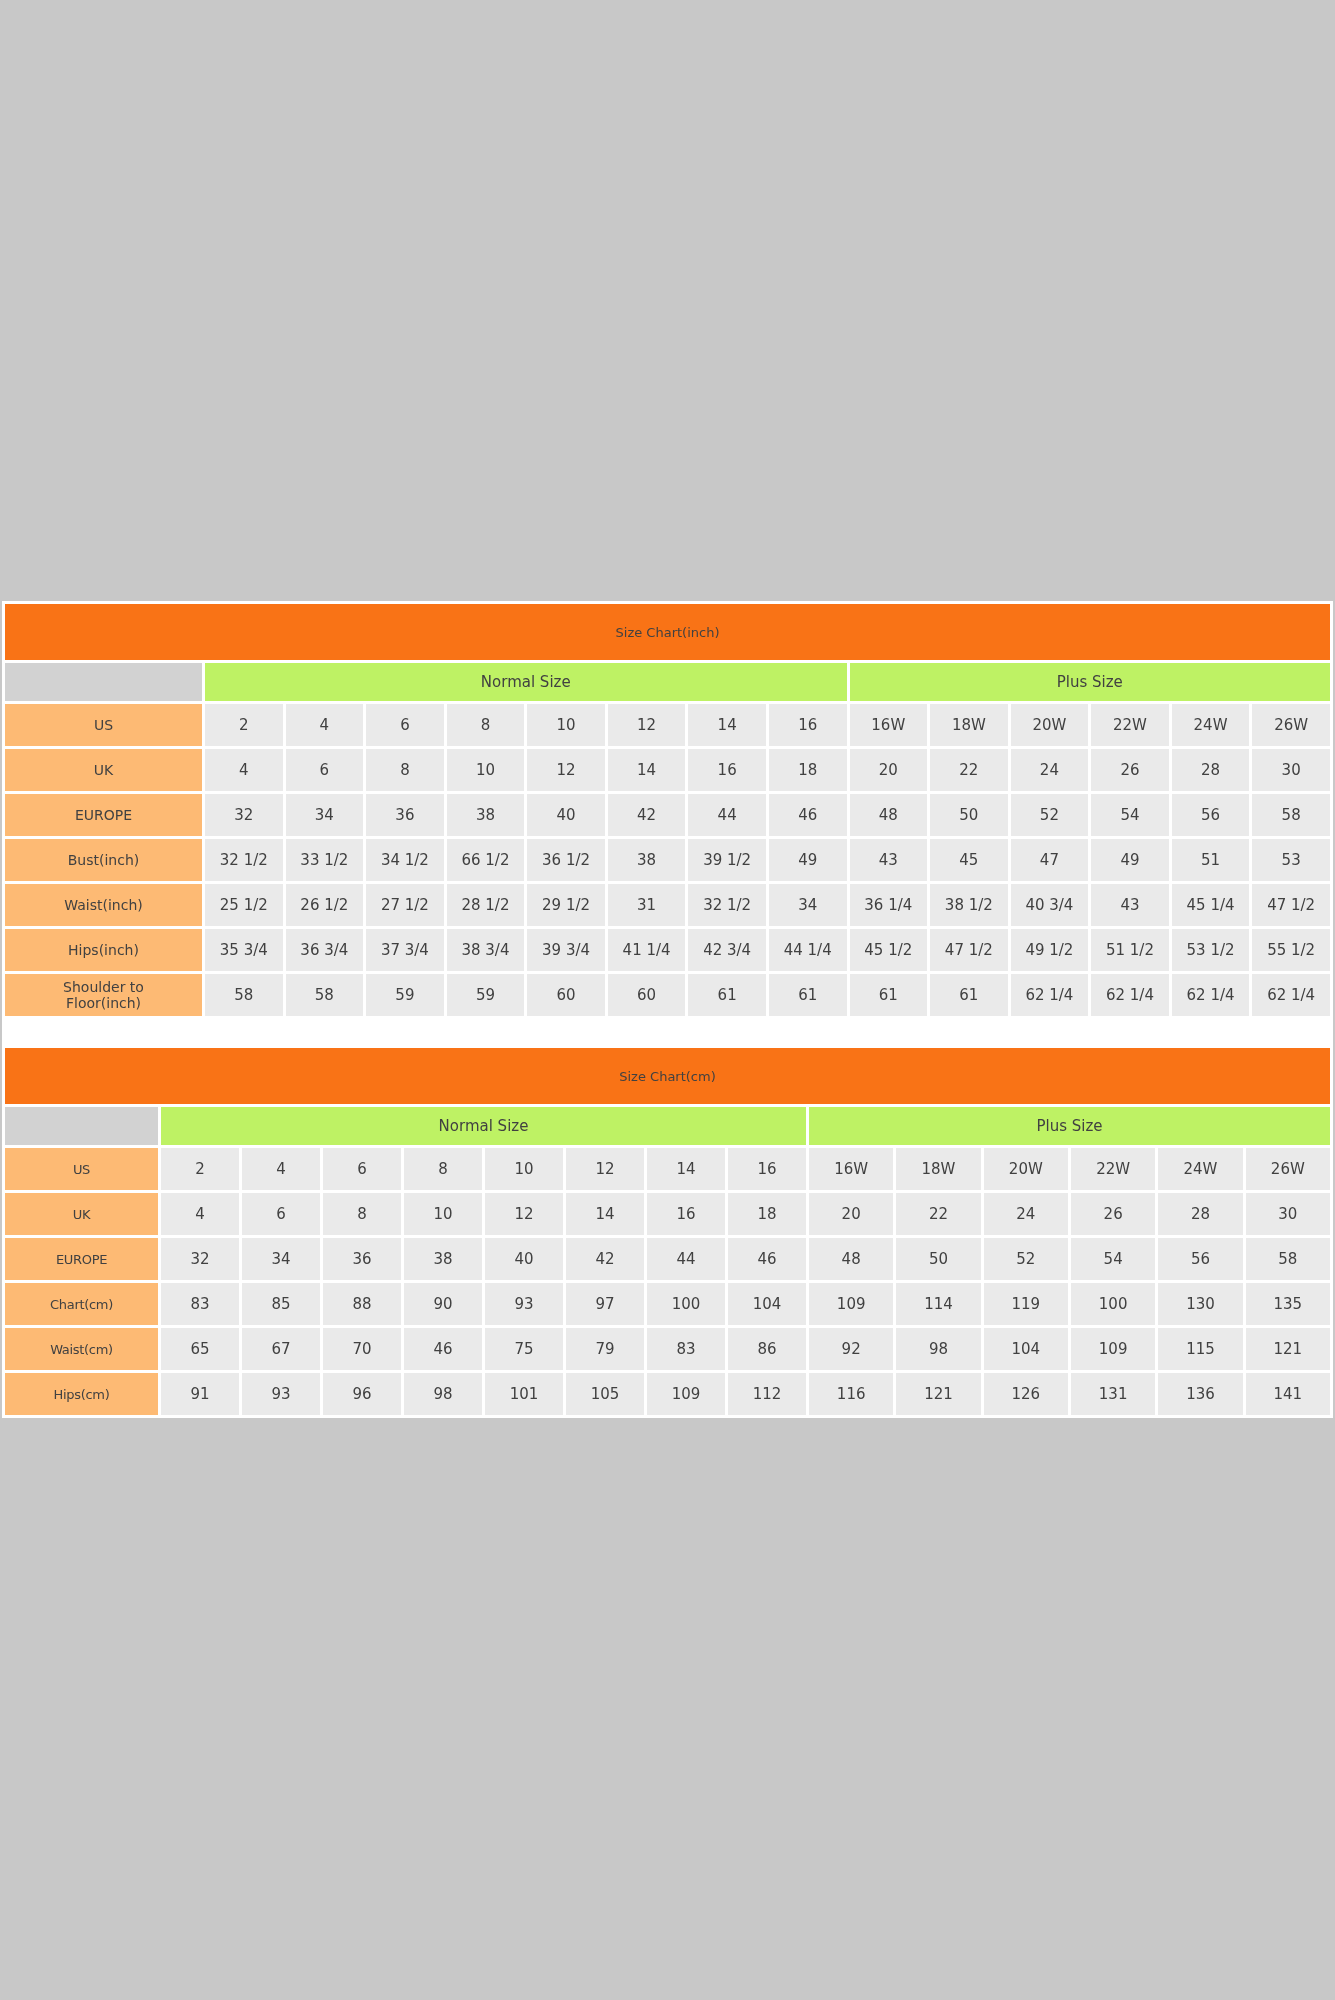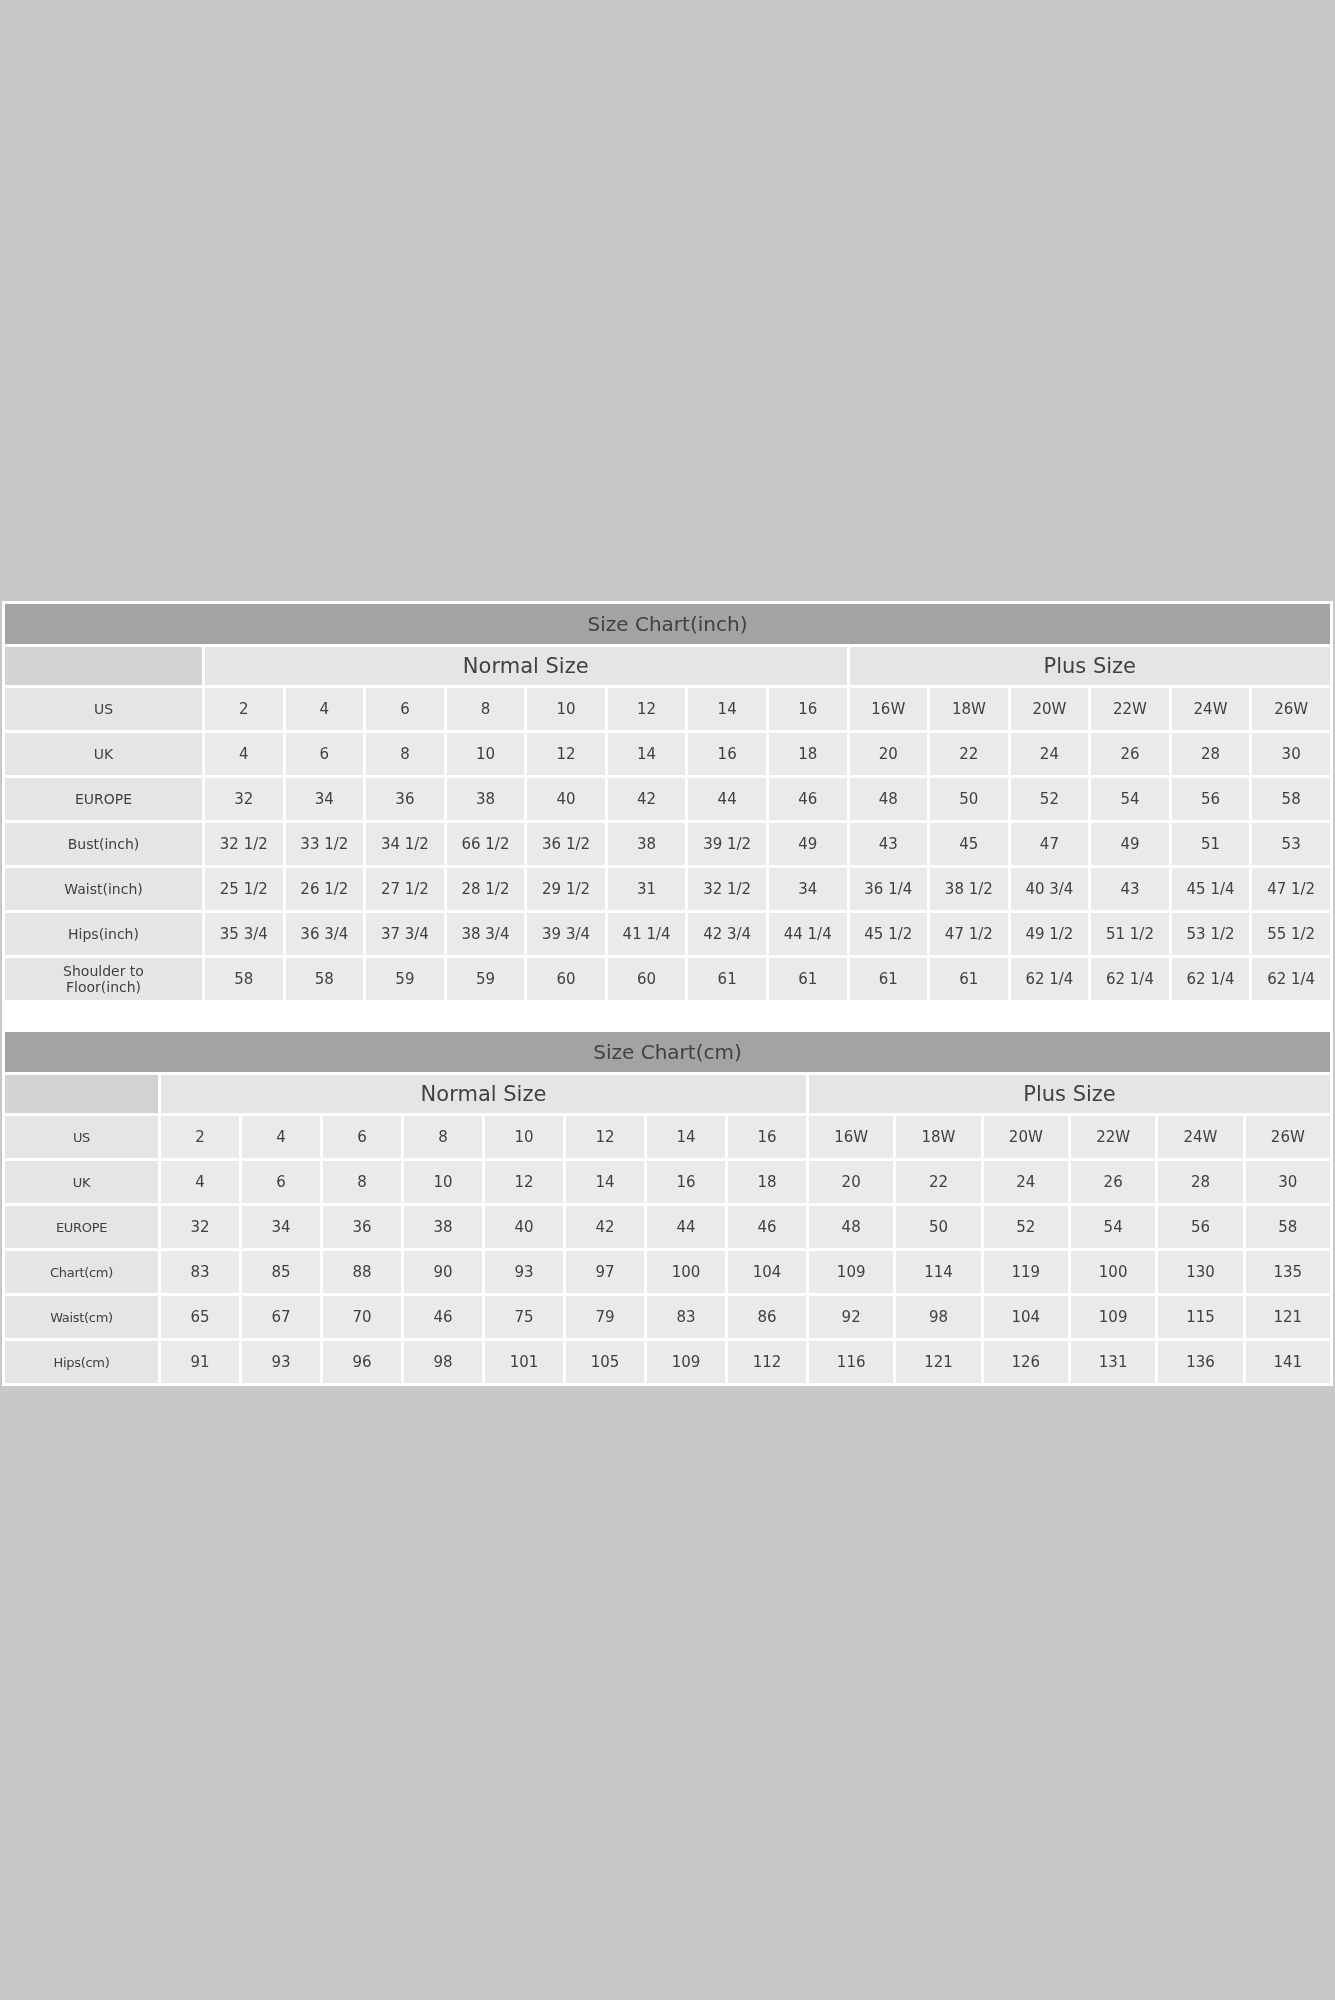--- a/index.html
+++ b/index.html
@@ -27,35 +27,35 @@
     background: #ffffff;
   }
   table.size-table.t1 { margin-bottom: 26px; }
   td {
     text-align: center;
     vertical-align: middle;
     overflow: hidden;
     padding: 0;
   }
   td.title-cell {
-    background: #a3a3a3;
-    height: 40px;
-    font-size: 20px;
+    background: #f97316;
+    height: 56px;
+    font-size: 13px;
   }
   td.band {
-    background: #e5e5e5;
+    background: #bef264;
     height: 38px;
-    font-size: 21px;
+    font-size: 15px;
   }
   td.corner {
     background: #d2d2d2;
     height: 38px;
   }
   td.lbl {
-    background: #e5e5e5;
+    background: #fdba74;
     height: 38px;
     font-size: 14px;
     white-space: pre-line;
     padding: 2px 4px;
     margin-left: 32px;
   }
   .t2 td.lbl {
     font-size: 13px;
     letter-spacing: -0.3px;
     white-space: nowrap;

